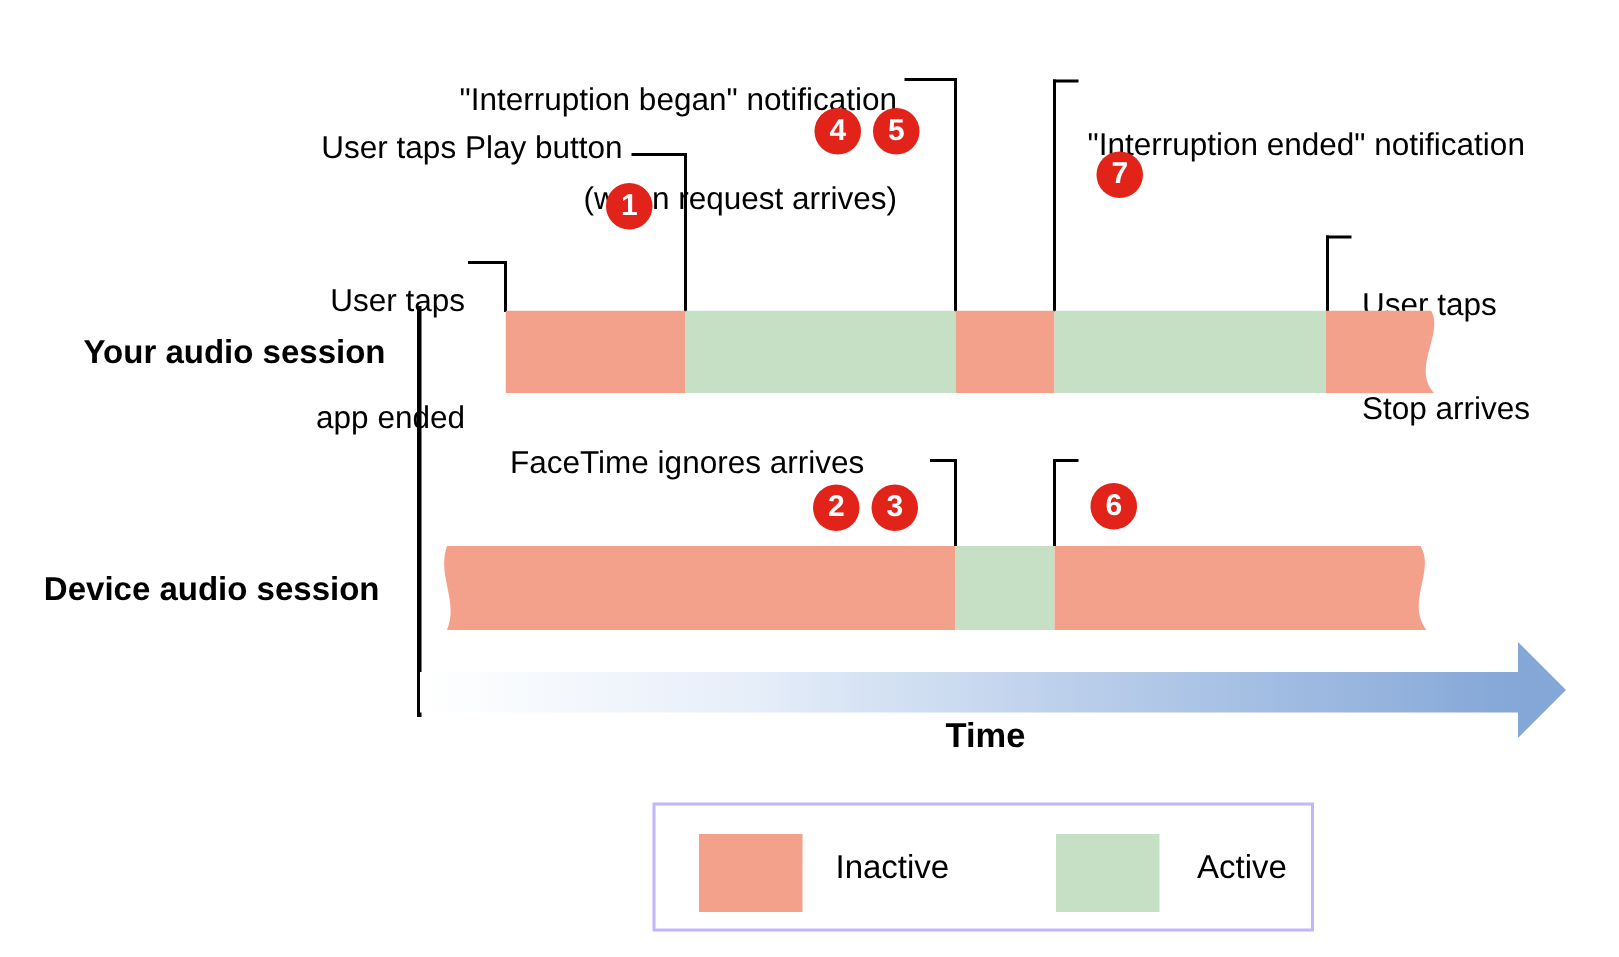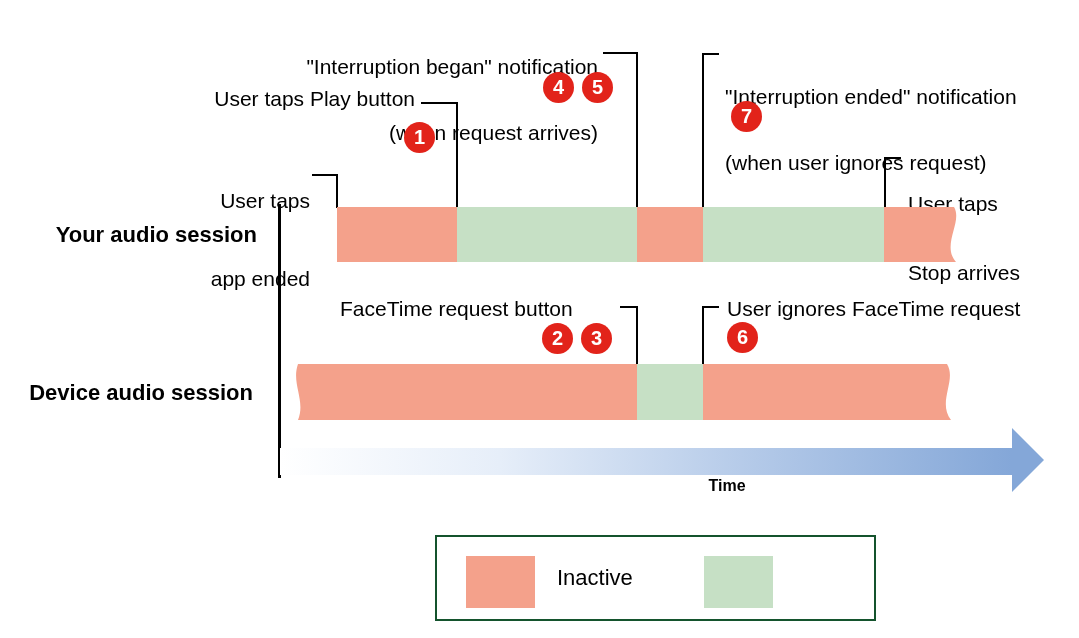--- a/index.html
+++ b/index.html
@@ -11,25 +11,25 @@
   .txt.right{text-align:right;}
   .rowlabel{position:absolute;font-size:22px;font-weight:bold;white-space:nowrap;text-align:right;}
   .leader{position:absolute;background:#000;}
   .axis{position:absolute;left:278px;top:204px;width:3px;height:274px;background:#000;}
   .marker{
     position:absolute;width:31px;height:31px;border-radius:50%;
     background:var(--c-marker_red,#e2231a);color:#fff;font-size:20px;font-weight:bold;
     display:flex;align-items:center;justify-content:center;
   }
   .barsvg{position:absolute;display:block;}
-  .timelabel{position:absolute;left:672px;top:477px;width:110px;text-align:center;
-    font-size:16px;font-weight:bold;}
+  .timelabel{position:absolute;left:602px;top:477px;width:110px;text-align:center;
+    font-size:23px;font-weight:bold;}
   .legend{
     position:absolute;left:435px;top:535px;width:441px;height:86px;
-    border:2px solid #14532d;box-sizing:border-box;background:#fff;
+    border:2px solid #c4b5fd;box-sizing:border-box;background:#fff;
   }
   .swatch{position:absolute;top:19px;width:69px;height:52px;}
   .swatch.inactive{left:29px;background:var(--c-inactive,#f4a18b);}
   .swatch.active{left:267px;background:var(--c-active,#c6e0c5);}
   .legendtext{position:absolute;top:0;height:82px;line-height:82px;font-size:22px;}
   .legendtext.inactive{left:120px;}
   .legendtext.active{left:361px;}
 </style>
 </head>
 <body>
@@ -40,33 +40,31 @@
 
   <div class="rowlabel" style="right:826px;top:380px;">Device audio session</div>
   <div class="rowlabel" style="right:822px;top:222px;">Your audio session</div>
 
   <div class="txt right" style="right:481px;top:12px;">
     <div>"Interruption began" notification</div>
     <div>(when request arrives)</div>
   </div>
   <div class="txt" style="left:725px;top:42px;">
     <div>"Interruption ended" notification</div>
-    <div>(when user ignores request)</div>
   </div>
   <div class="txt right" style="right:664px;top:88px;margin-left:41px;">User taps Play button</div>
   <div class="txt right" style="right:769px;top:136px;line-height:26px;">
     <div>User taps</div>
     <div>app ended</div>
   </div>
   <div class="txt" style="left:908px;top:146px;line-height:23px;">
     <div>User taps</div>
     <div>Stop arrives</div>
   </div>
-  <div class="txt" style="left:340px;top:298px;">FaceTime request button</div>
-  <div class="txt" style="left:727px;top:298px;">User ignores FaceTime request</div>
+  <div class="txt" style="left:340px;top:298px;">FaceTime ignores arrives</div>
 
   <div class="leader" style="left:312px;top:174px;width:26px;height:2px;"></div>
   <div class="leader" style="left:336px;top:174px;width:2px;height:34px;"></div>
   <div class="leader" style="left:421px;top:102px;width:37px;height:2px;"></div>
   <div class="leader" style="left:456px;top:102px;width:2px;height:106px;"></div>
   <div class="leader" style="left:603px;top:52px;width:35px;height:2px;"></div>
   <div class="leader" style="left:636px;top:52px;width:2px;height:156px;"></div>
   <div class="leader" style="left:702px;top:53px;width:17px;height:2px;"></div>
   <div class="leader" style="left:702px;top:53px;width:2px;height:155px;"></div>
   <div class="leader" style="left:884px;top:157px;width:17px;height:2px;"></div>
@@ -109,15 +107,16 @@
     </defs>
     <rect x="2" y="22" width="732" height="27" fill="url(#timegrad)"></rect>
     <polygon points="734,2 766,34 734,66" style="fill:var(--c-arrow_blue,#84a7d8)"></polygon>
   </svg>
   <div class="timelabel">Time</div>
 
   <div class="legend">
     <div class="swatch inactive"></div>
     <div class="legendtext inactive">Inactive</div>
     <div class="swatch active"></div>
+    <div class="legendtext active">Active</div>
   </div>
 
 </div>
 
 </body></html>

